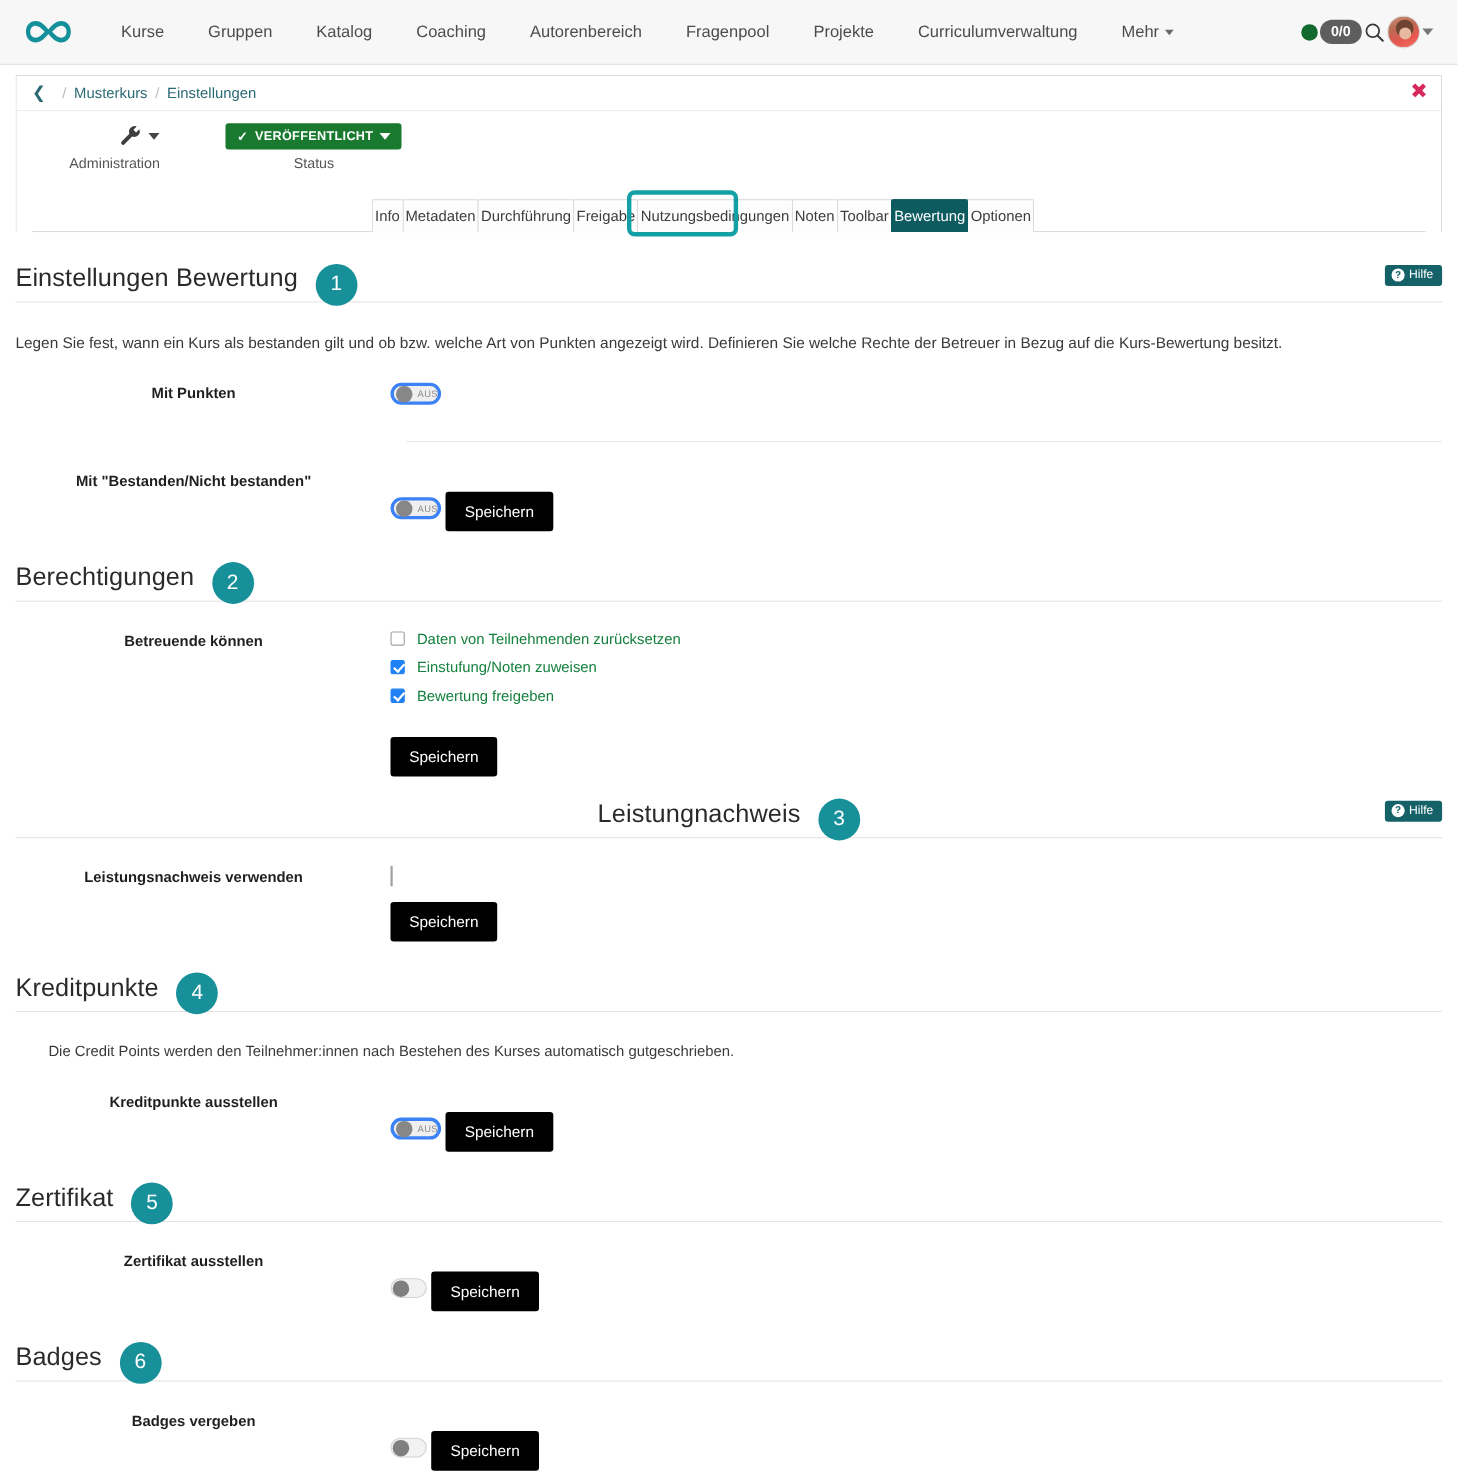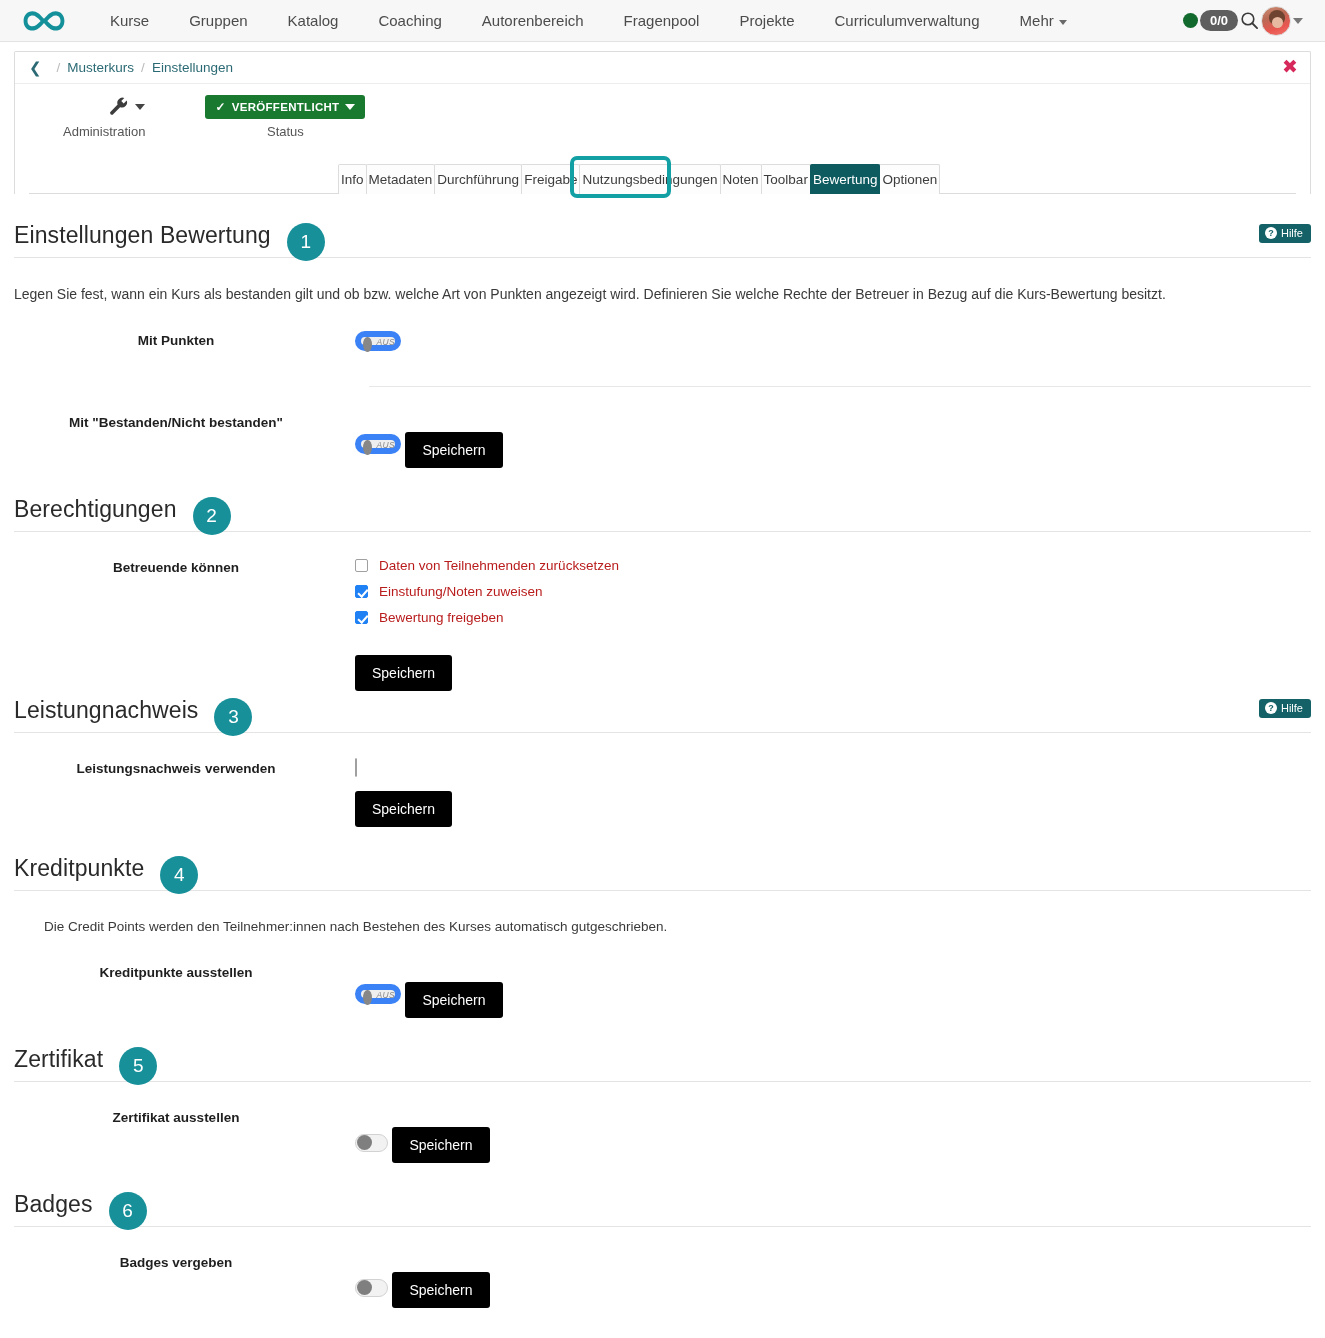--- a/index.html
+++ b/index.html
@@ -7,21 +7,21 @@
   html, body {
     margin: 0; padding: 0;
     background: #ffffff;
     font-family: "Liberation Sans", sans-serif;
     color: #333333;
   }
   body { width: 1325px; min-height: 1338px; position: relative; overflow-x: hidden; }
 
   
   .topnav {
-    height: 42px;
+    height: 59px;
     background: #f7f7f7;
     border-bottom: 1px solid #e2e2e2;
     display: flex;
     align-items: center;
     padding: 0 14px 0 20px;
     position: relative;
   }
   .logo { width: 48px; height: 34px; display: flex; align-items: center; justify-content: center; margin-right: 22px; }
   .logo svg { display: block; }
   .nav-items { display: flex; align-items: center; gap: 0; }
@@ -290,27 +290,27 @@
 
   .hr-sep {
     margin-left: 355px;
     border-top: 1px solid #e8e8e8;
     margin-top: 30px;
   }
 
   
   .toggle-aus {
     width: 46px; height: 20px;
-    border: 6px solid #3b82f6;
+    border: 3px solid #3b82f6;
     border-radius: 11px;
     background: #efefef;
     display: inline-flex;
-    cursor: pointer;
-    position: relative;
-    font-style: italic;
+    align-items: center;
+    cursor: pointer;
+    position: relative;
   }
   .toggle-aus .knob {
     width: 15px; height: 15px;
     border-radius: 50%;
     background: #878787;
     margin-left: 2px;
   }
   .toggle-aus .txt {
     font-size: 8.5px;
     color: #8a8a8a;
@@ -332,21 +332,21 @@
     background: #7f7f7f;
     margin-left: 1px;
   }
 
   
   .chk-row {
     display: flex;
     align-items: center;
     margin-bottom: 11px;
     font-size: 13.5px;
-    color: #b91c1c;
+    color: #15803d;
   }
   .chk-row:last-child { margin-bottom: 0; }
   .cbox {
     width: 13px; height: 13px;
     border: 1px solid #a0a0a0;
     border-radius: 2px;
     background: #ffffff;
     margin-right: 11px;
     flex: none;
     cursor: pointer;
@@ -518,21 +518,21 @@
         <span class="chk-label">Einstufung/Noten zuweisen</span>
       </div>
       <div class="chk-row">
         <span class="cbox checked"></span>
         <span class="chk-label">Bewertung freigeben</span>
       </div>
       <button class="btn-save">Speichern</button>
     </div>
   </div>
 
-  <div class="section-head" style="margin-top:6px;">
+  <div class="section-head" style="margin-top:20px;justify-content:center;">
     <h2 class="section-title">Leistungnachweis</h2>
     <div class="step-badge">3</div>
     <div class="help-btn">
       <span class="help-q">?</span>
       <span>Hilfe</span>
     </div>
   </div>
 
   <div class="form-row">
     <div class="form-label">Leistungsnachweis verwenden</div>

